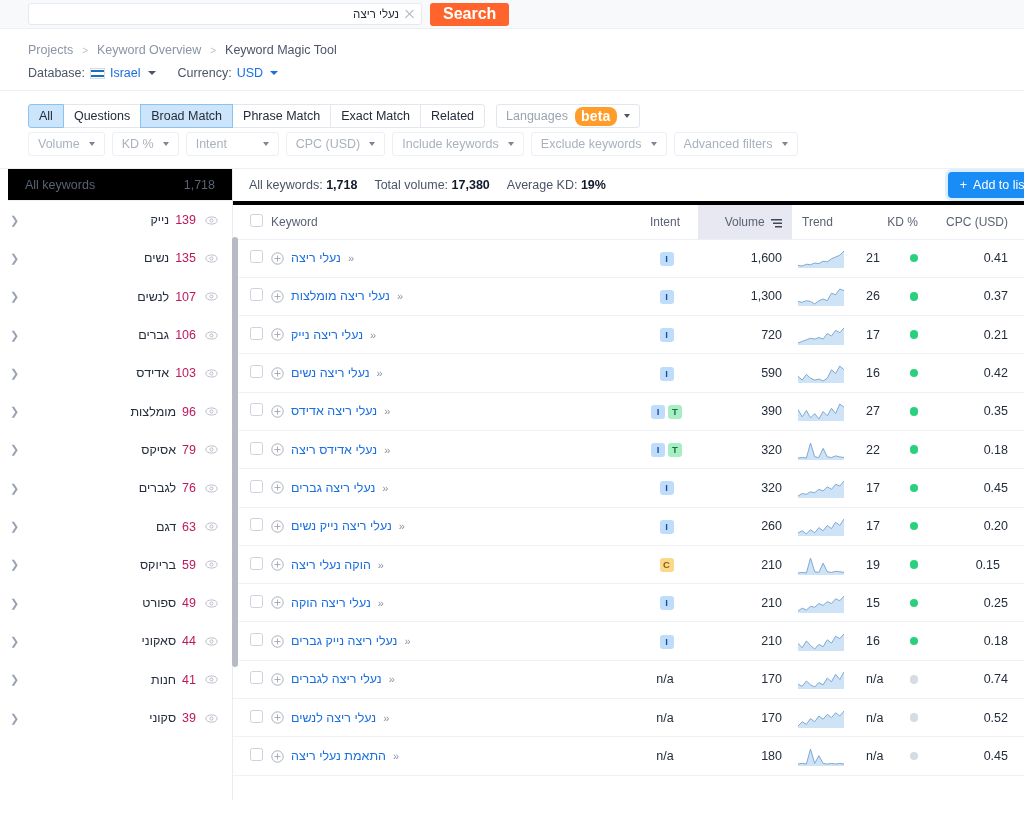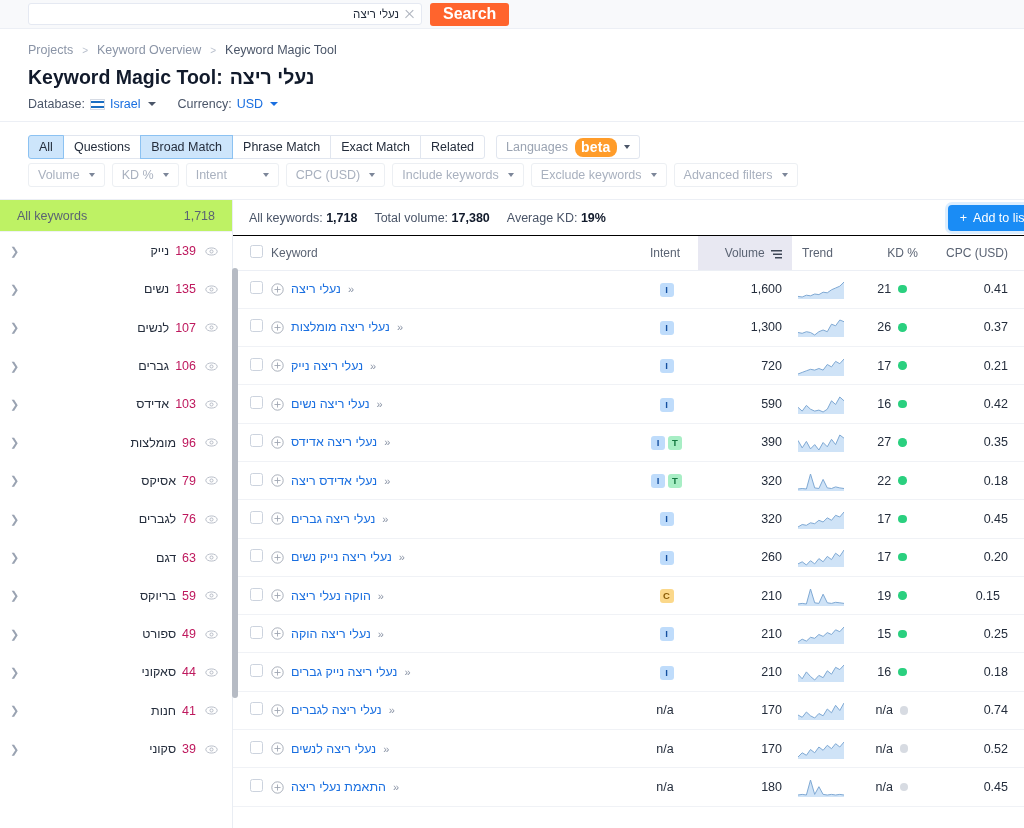--- a/index.html
+++ b/index.html
@@ -246,24 +246,25 @@
     background: #cde5fb;
     border-color: #8cc2f2;
     position: relative; z-index: 2;
   }
   .sb-all {
     display: flex;
     align-items: center;
     justify-content: space-between;
     padding: 0 17px 0 17px;
     height: 32px;
-    background: #bef264;
+    background: #000000;
     font-size: 12.5px;
     color: #5a6373;
     border-bottom: 1px solid #eef1f6;
+    margin-left: 8px;
   }
   .sb-list { flex: 1; overflow: hidden; }
   .sb-item {
     display: flex;
     align-items: center;
     height: 38.3px;
     padding: 0 14px 0 10px;
     font-size: 12.5px;
     color: #242d3c;
     cursor: pointer;
@@ -308,21 +309,21 @@
     position: relative;
   }
   .stats-bar {
     height: 36px;
     display: flex;
     align-items: center;
     padding: 0 16px;
     font-size: 12.5px;
     color: #4a5568;
     gap: 17px;
-    border-bottom: 1px solid #000000;
+    border-bottom: 4px solid #000000;
     position: relative;
   }
   .stats-bar b { color: #111a2b; }
   .add-btn {
     position: absolute;
     right: -16px;
     height: 26px;
     padding: 0 12px;
     background: #1a8cf5;
     color: #fff;
@@ -409,21 +410,21 @@
     font-size: 9.5px;
     font-weight: bold;
     margin-left: 3px;
     cursor: pointer;
   }
   .badge.I { background: #bfdcfb; color: #1450a0; }
   .badge.T { background: #a8eec5; color: #12773f; }
   .badge.C { background: #fbd88a; color: #8a5c07; }
   .intent-cell { text-align: center; }
 
-  .kd-cell { display: flex; align-items: center; justify-content: center; gap: 7px; }
+  .kd-cell { display: flex; align-items: center; justify-content: space-between; gap: 7px; }
   .dot {
     width: 8.5px; height: 8.5px;
     border-radius: 50%;
     display: inline-block;
     background: #2ad07f;
   }
   .dot.gray { background: #d7dbe2; }
 
   .spark { display: block; }
 </style>
@@ -438,24 +439,20 @@
   <button class="search-btn">Search</button>
 </div>
 
 <div class="header">
   <div class="breadcrumb">
     <span class="bc-link">Projects</span>
     <span class="bc-sep">&gt;</span>
     <span class="bc-link">Keyword Overview</span>
     <span class="bc-sep">&gt;</span>
     <span class="bc-current">Keyword Magic Tool</span>
-  </div>
-  <div class="page-title">
-    <span>Keyword Magic Tool:</span>
-    <span class="title-kw">נעלי ריצה</span>
   </div>
   <div class="meta-row">
     <div class="meta-item">
       <span>Database:</span>
       <span class="flag-il"></span>
       <span class="meta-val">Israel</span>
       <span class="caret"></span>
     </div>
     <div class="meta-item">
       <span>Currency:</span>

